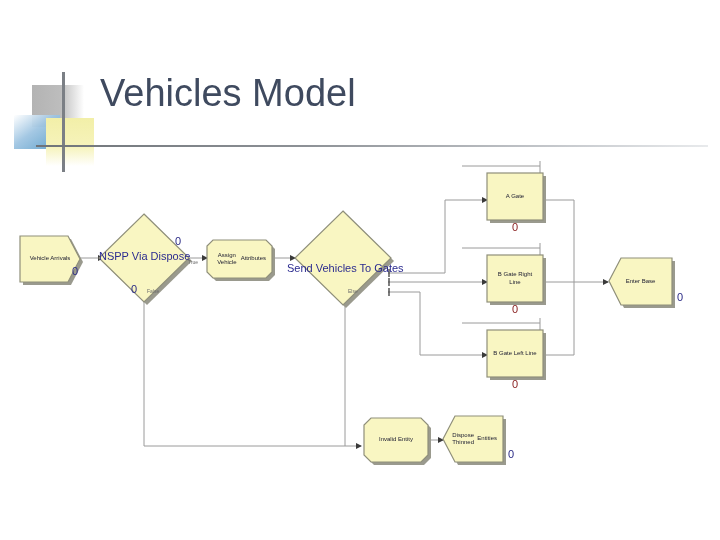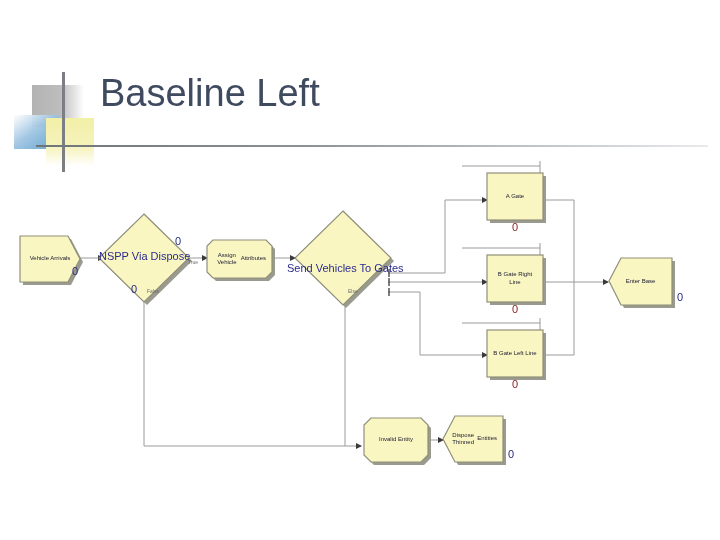--- a/index.html
+++ b/index.html
@@ -93,21 +93,21 @@
 </style>
 </head>
 <body>
 
 <div id="title-area">
   <div class="deco-gray"></div>
   <div class="deco-blue"></div>
   <div class="deco-yellow"></div>
   <div class="deco-vline"></div>
   <div class="deco-hline"></div>
-  <div id="page-title">Baseline Left</div>
+  <div id="page-title">Vehicles Model</div>
 </div>
 
 <div id="diagram">
 
   <svg width="720" height="540">
     <defs>
       <marker id="arw" markerWidth="6" markerHeight="6" refX="5" refY="3" orient="auto">
         <path d="M0,0 L6,3 L0,6 z" fill="#3a3a3a"></path>
       </marker>
     </defs>

